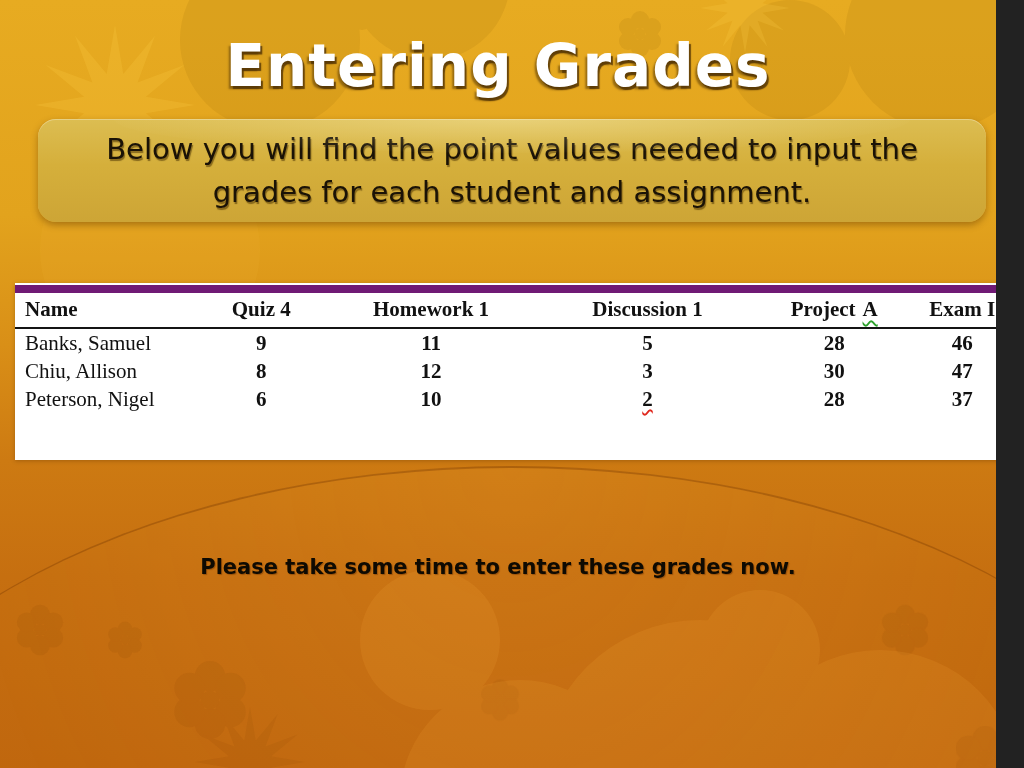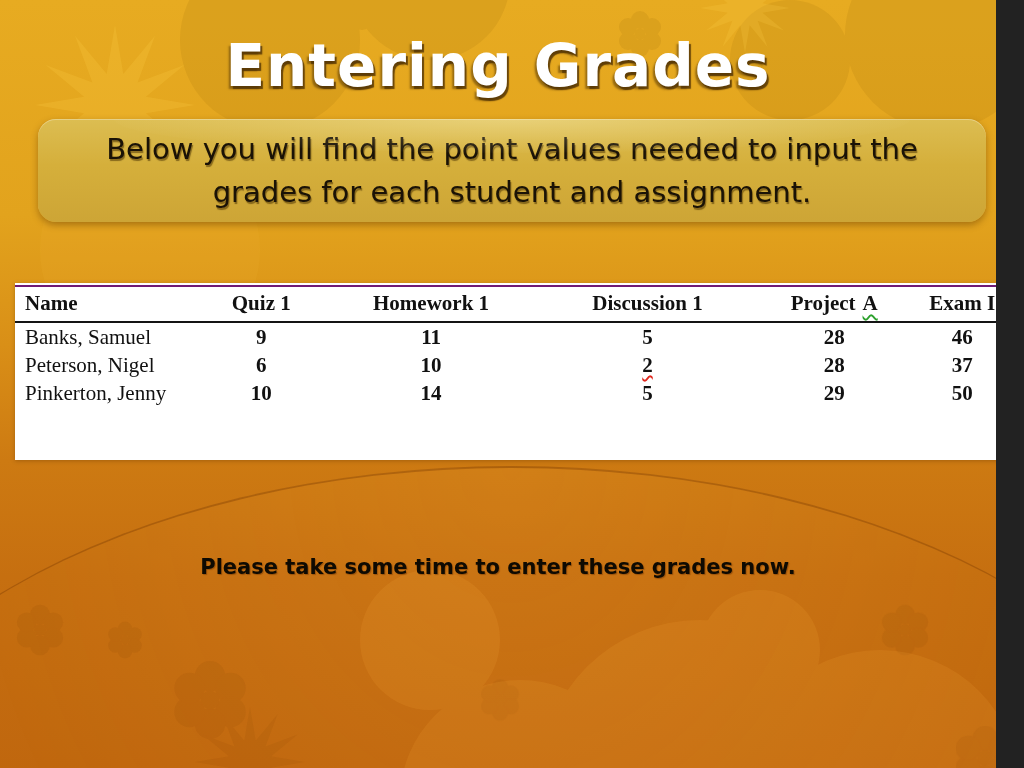--- a/index.html
+++ b/index.html
@@ -56,21 +56,21 @@
     box-sizing:border-box;
     padding:2px 0 0 0;
   }
   table.grades{
     width:100%;border-collapse:collapse;table-layout:fixed;
     font-family:"Liberation Serif","DejaVu Serif",serif;
     font-size:21px;color:#111111;
   }
   table.grades th{
     font-weight:bold;text-align:center;
-    border-top:2px solid #701a75;
+    border-top:8px solid #701a75;
     border-bottom:2px solid #141414;
     padding:4px 0 5px 0;
   }
   table.grades th.col-name{text-align:left;padding-left:10px;}
   table.grades td{
     text-align:center;font-weight:bold;
     padding:1px 0;height:26px;line-height:26px;
   }
   table.grades td.cell-name{text-align:left;padding-left:10px;font-weight:normal;font-family:Liberation Serif, serif;}
   .c0{width:19%;}.c1{width:11.6%;}.c2{width:22.6%;}.c3{width:21%;}.c4{width:16.6%;}.c5{width:9.2%;}
@@ -161,51 +161,51 @@
         <col class="c0">
           <col class="c1">
           <col class="c2">
           <col class="c3">
           <col class="c4">
           <col class="c5">
       </colgroup>
       <thead>
         <tr>
           <th class="col-name"><span>Name</span></th>
-          <th><span>Quiz 1</span></th>
+          <th><span>Quiz 4</span></th>
           <th><span>Homework 1</span></th>
           <th><span>Discussion 1</span></th>
           <th><span>Project</span><span class="sq-green">A</span></th>
           <th><span>Exam I</span></th>
         </tr>
       </thead>
       <tbody>
         <tr>
           <td class="cell-name">Banks, Samuel</td>
           <td>9</td>
           <td>11</td>
           <td>5</td>
           <td>28</td>
           <td>46</td>
         </tr>
         <tr>
+          <td class="cell-name">Chiu, Allison</td>
+          <td>8</td>
+          <td>12</td>
+          <td>3</td>
+          <td>30</td>
+          <td>47</td>
+        </tr>
+        <tr>
           <td class="cell-name">Peterson, Nigel</td>
           <td>6</td>
           <td>10</td>
           <td><span class="sq-red">2</span></td>
           <td>28</td>
           <td>37</td>
         </tr>
-        <tr>
-          <td class="cell-name">Pinkerton, Jenny</td>
-          <td>10</td>
-          <td>14</td>
-          <td>5</td>
-          <td>29</td>
-          <td>50</td>
-        </tr>
       </tbody>
     </table>
   </div>
 
   <div class="footer-note">Please take some time to enter these grades now.</div>
 
 </div>
 
 </body></html>

